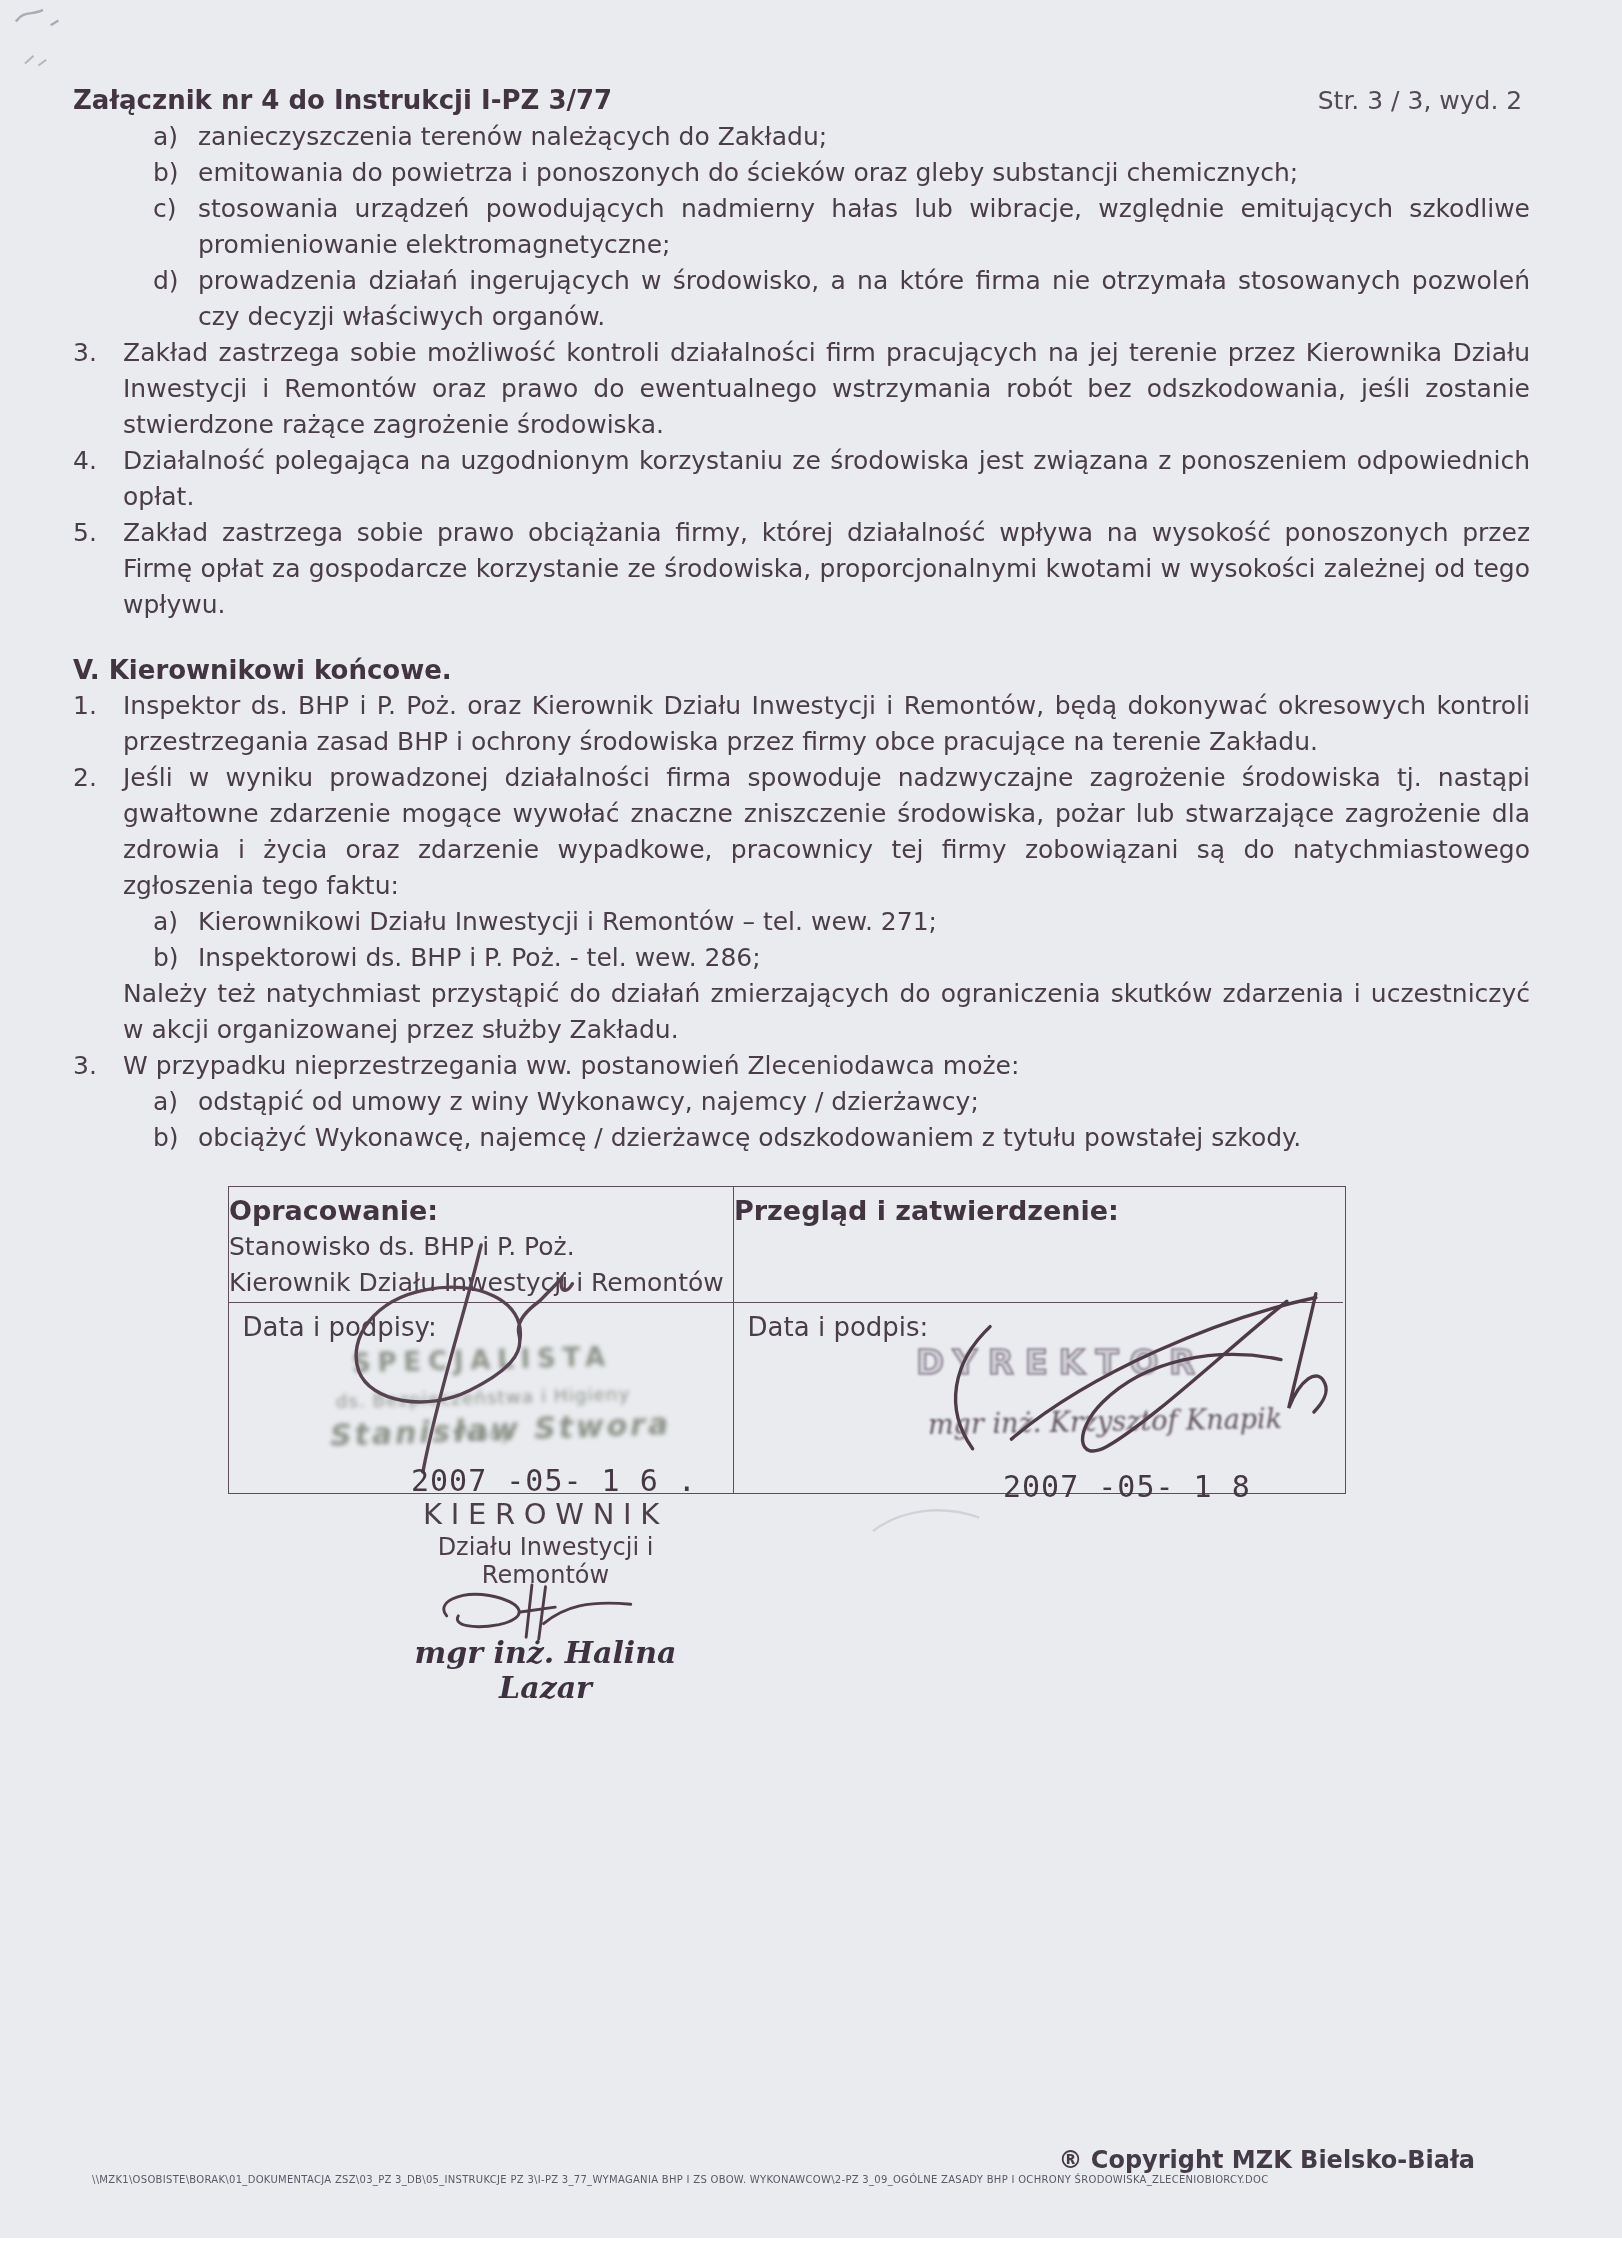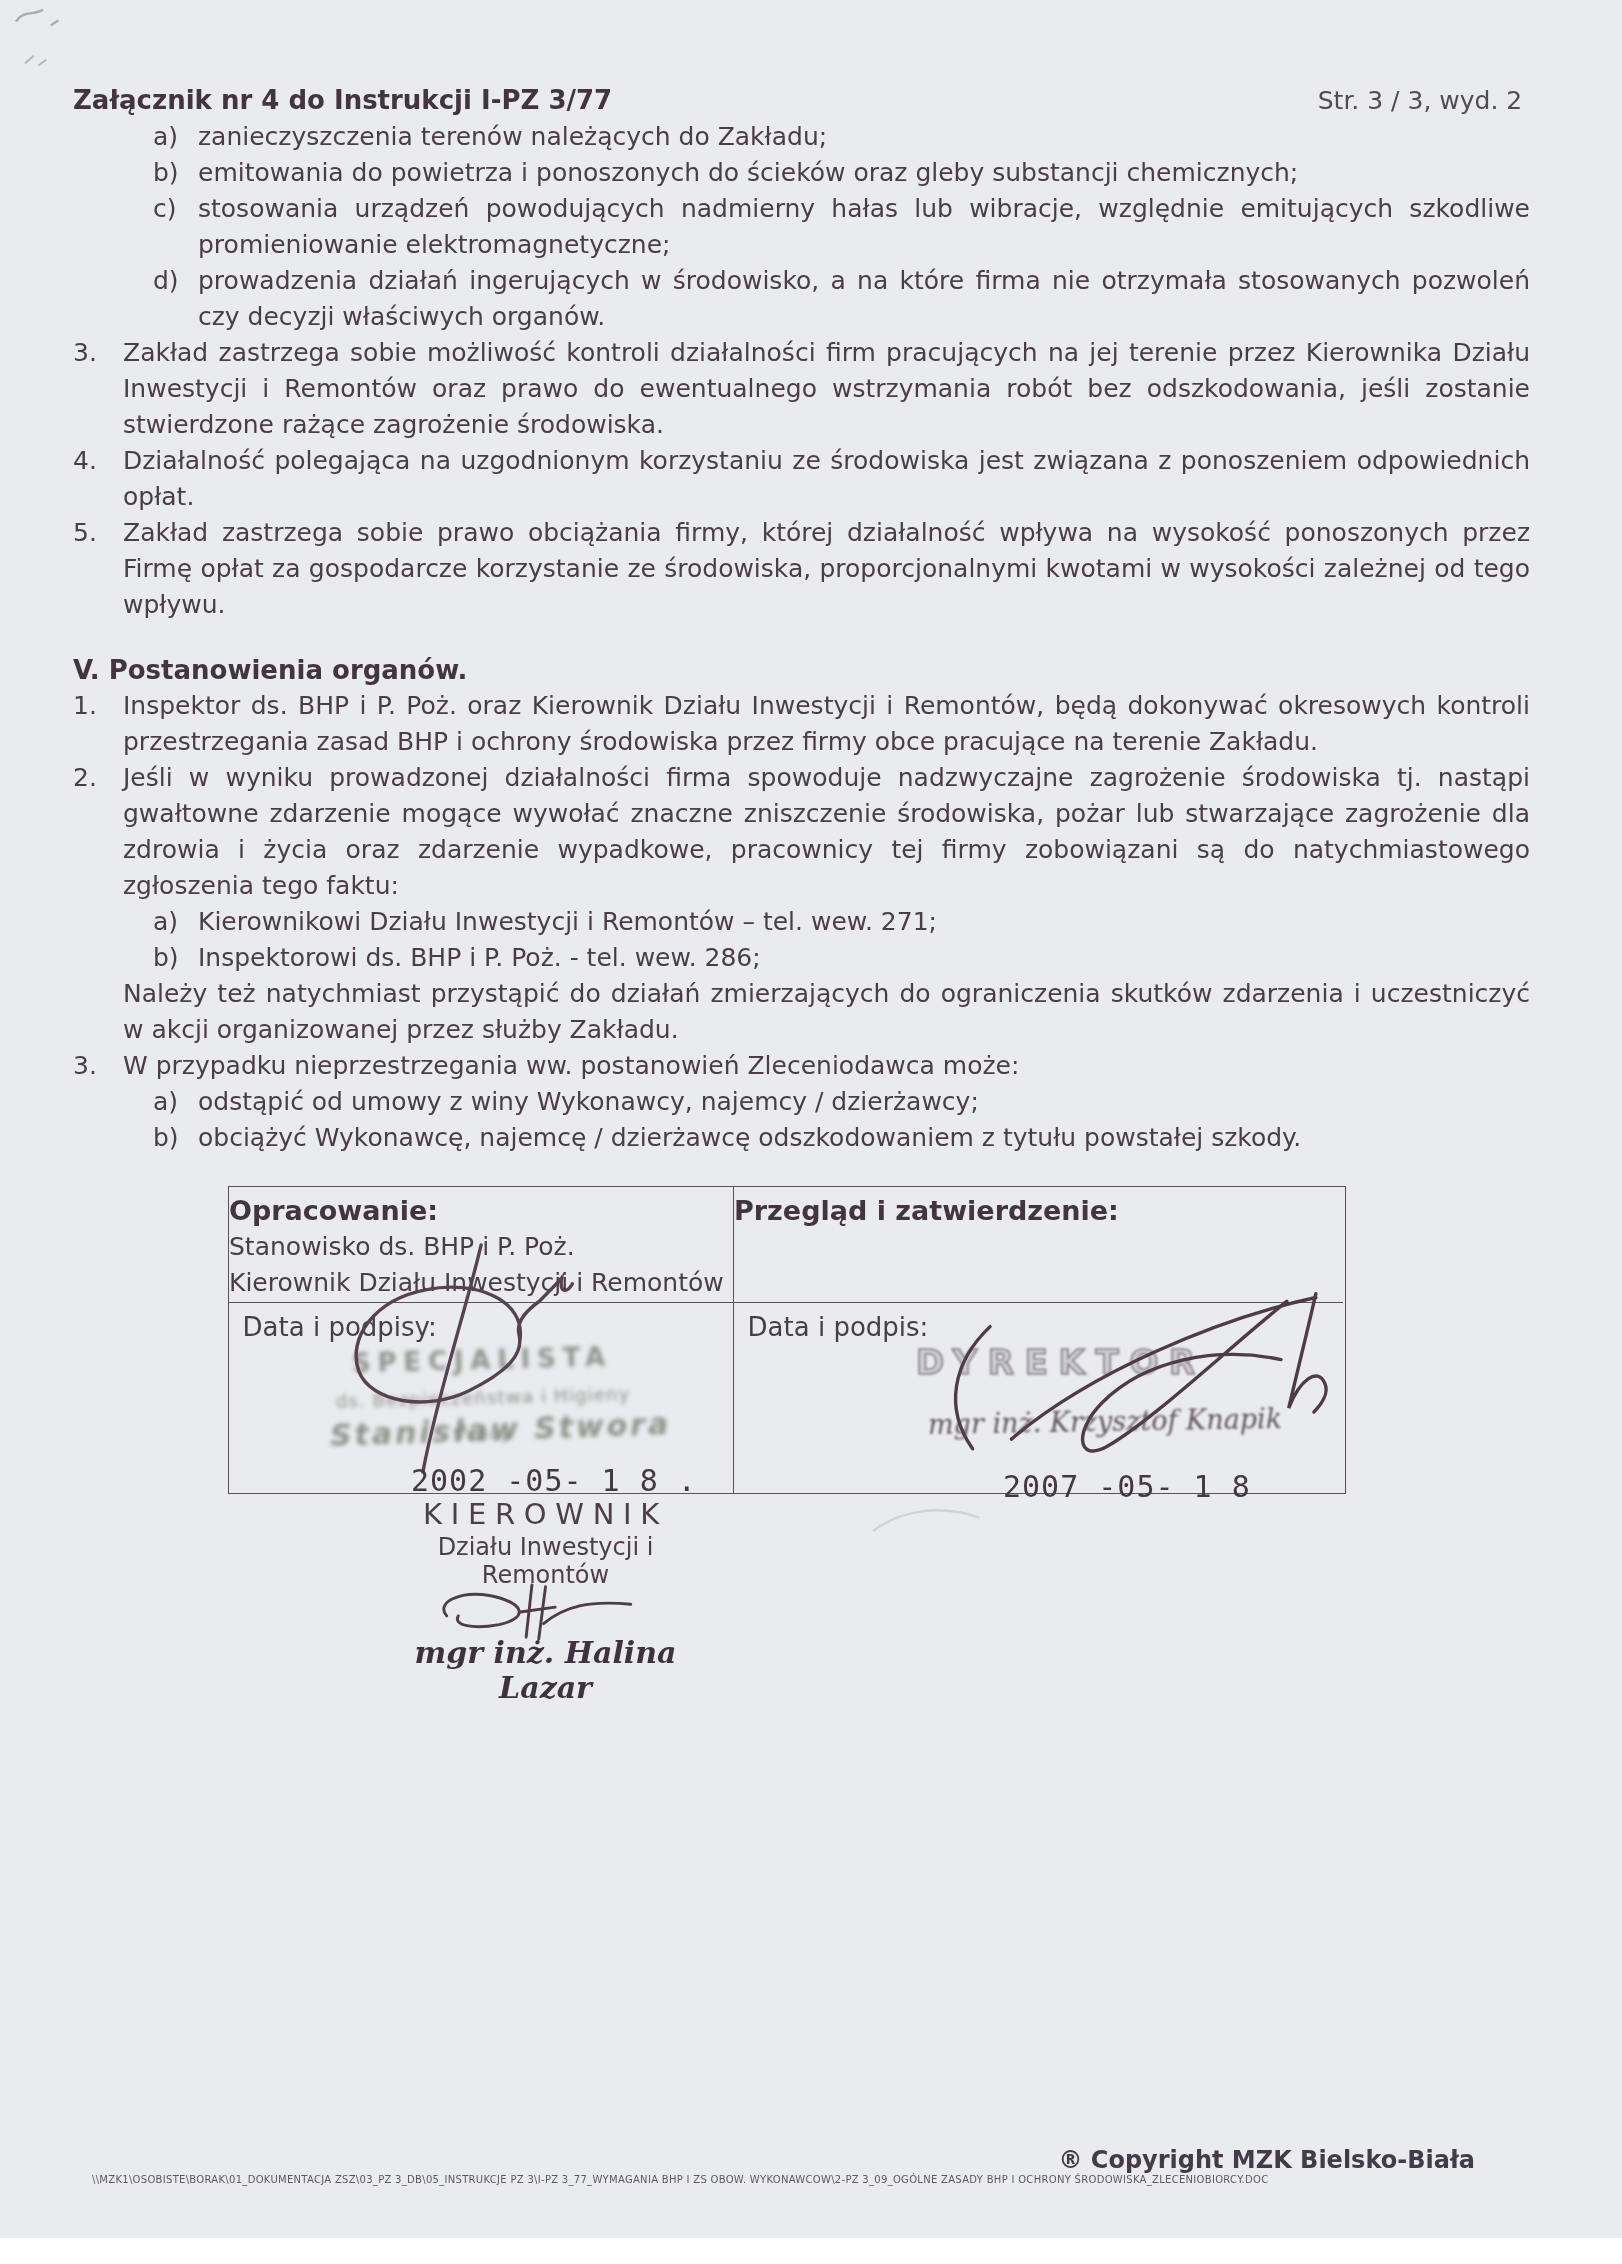--- a/index.html
+++ b/index.html
@@ -184,21 +184,21 @@
     </div>
     <div class="li">
       <span class="lbl">4.</span>
       <span class="txt">Działalność polegająca na uzgodnionym korzystaniu ze środowiska jest związana z ponoszeniem odpowiednich opłat.</span>
     </div>
     <div class="li">
       <span class="lbl">5.</span>
       <span class="txt">Zakład zastrzega sobie prawo obciążania firmy, której działalność wpływa na wysokość ponoszonych przez Firmę opłat za gospodarcze korzystanie ze środowiska, proporcjonalnymi kwotami w wysokości zależnej od tego wpływu.</span>
     </div>
 
-    <div class="section-heading">V. Postanowienia organów.</div>
+    <div class="section-heading">V. Kierownikowi końcowe.</div>
 
     <div class="li">
       <span class="lbl">1.</span>
       <span class="txt">Inspektor ds. BHP i P. Poż. oraz Kierownik Działu Inwestycji i Remontów, będą dokonywać okresowych kontroli przestrzegania zasad BHP i ochrony środowiska przez firmy obce pracujące na terenie Zakładu.</span>
     </div>
     <div class="li">
       <span class="lbl">2.</span>
       <span class="txt">Jeśli w wyniku prowadzonej działalności firma spowoduje nadzwyczajne zagrożenie środowiska tj. nastąpi gwałtowne zdarzenie mogące wywołać znaczne zniszczenie środowiska, pożar lub stwarzające zagrożenie dla zdrowia i życia oraz zdarzenie wypadkowe, pracownicy tej firmy zobowiązani są do natychmiastowego zgłoszenia tego faktu:</span>
     </div>
     <div class="li letter">
@@ -242,21 +242,21 @@
         <div class="t1">SPECJALISTA</div>
         <div class="t2">ds. Bezpieczeństwa i Higieny Pracy</div>
       </div>
       <svg class="sig-svg sig1" viewBox="0 0 310 240">
         <g stroke="#564250" stroke-width="3.5" fill="none" stroke-linecap="round">
           <path d="M168,2 C152,70 122,160 108,236"></path>
           <path d="M208,100 C214,58 162,38 112,48 C58,58 30,98 42,132 C54,164 112,174 156,152 C196,132 212,114 207,94 C204,82 214,70 228,60 C238,50 246,42 251,36 C248,54 258,50 262,42"></path>
         </g>
       </svg>
       <div class="stamp-name-left">Stanisław Stwora</div>
-      <div class="date-stamp date-left">2002 -05- 1 8 .</div>
+      <div class="date-stamp date-left">2007 -05- 1 6 .</div>
     </div>
 
     <div class="acell sig-cell last-row last-col">
       <span class="sig-label">Data i podpis:</span>
       <div class="stamp-dyrektor">DYREKTOR</div>
       <svg class="sig-svg sig2" viewBox="0 0 460 210">
         <g stroke="#4e3b47" stroke-width="3.5" fill="none" stroke-linecap="round">
           <path d="M96,52 C58,88 48,136 78,178"></path>
           <path d="M118,168 C198,100 330,44 432,22"></path>
           <path d="M402,26 C342,74 262,150 216,176 C186,192 182,160 212,130 C256,86 330,72 396,86"></path>

